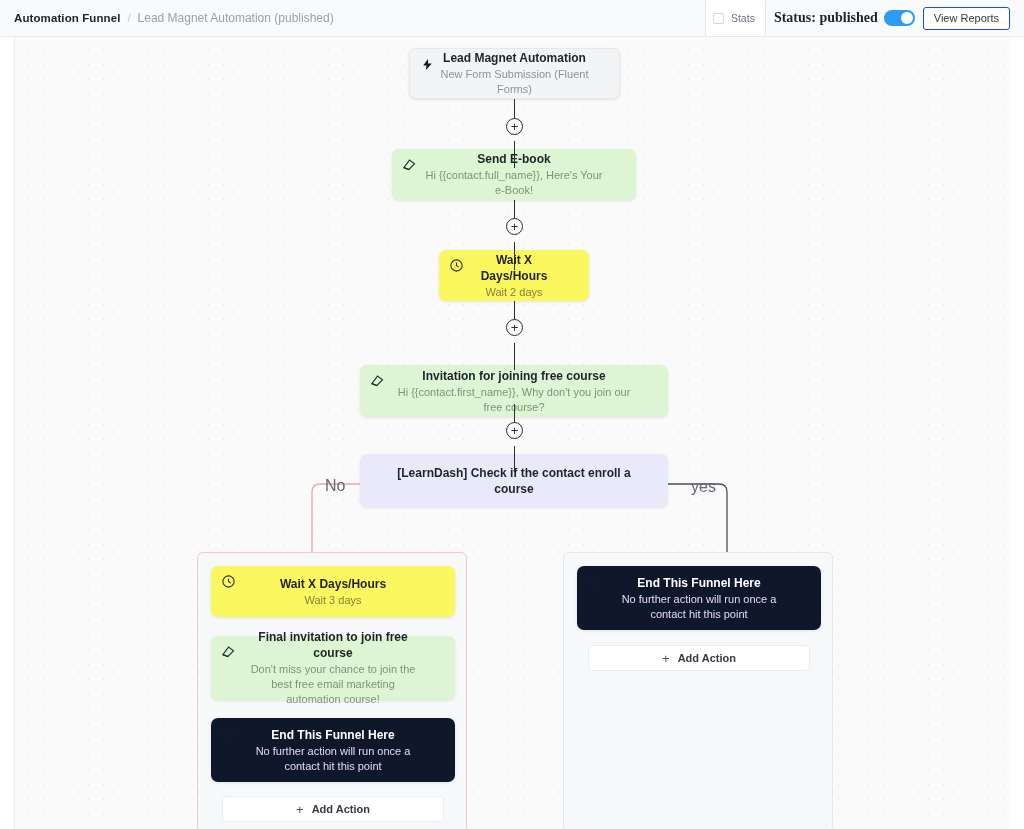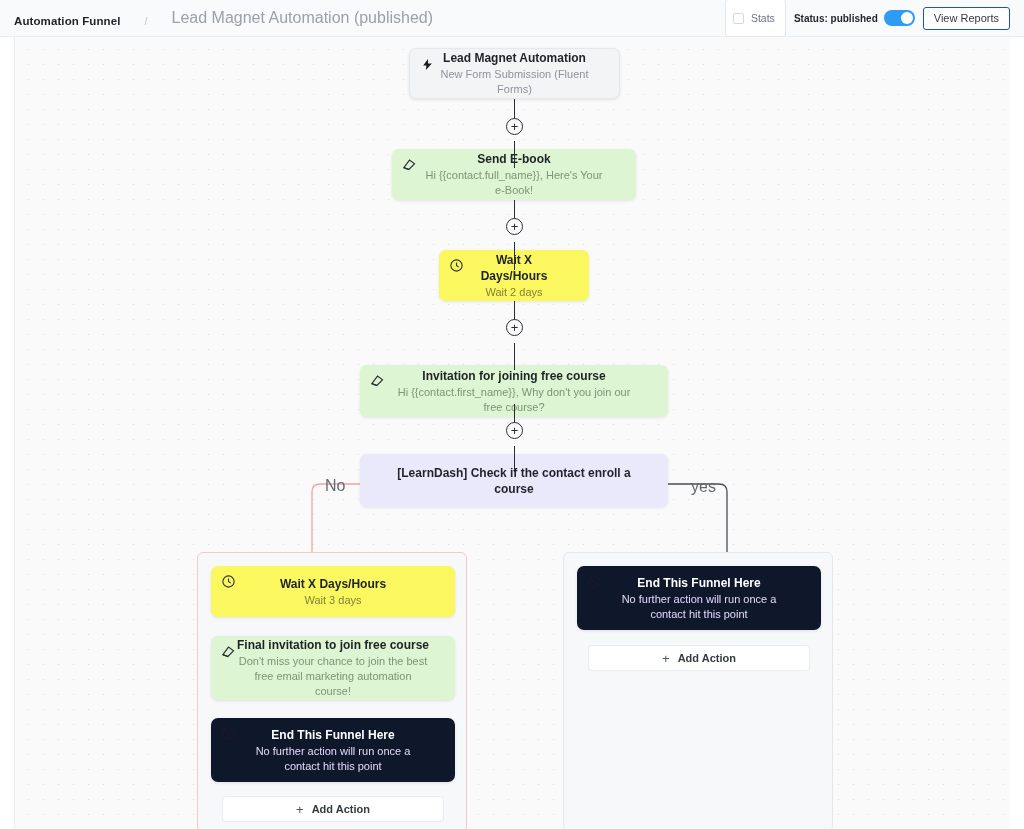--- a/index.html
+++ b/index.html
@@ -12,24 +12,24 @@
 
   
   .header {
     position: absolute; top: 0; left: 0;
     width: 1024px; height: 37px;
     background: #f8fafc;
     border-bottom: 1px solid #e8ecef;
     display: flex; align-items: center;
     padding: 0 14px;
   }
-  .breadcrumb { display: flex; align-items: flex-end; gap: 24px; font-size: 11.5px; }
+  .breadcrumb { display: flex; align-items: center; gap: 7px; font-size: 11.5px; }
   .bc-root { font-weight: bold; color: #1f2328; letter-spacing: .1px; }
   .bc-sep { color: #c3c8ce; font-size: 11px; }
-  .bc-current { color: #9aa1a9; font-size: 16px; }
+  .bc-current { color: #9aa1a9; font-size: 12px; }
 
   .header-right {
     margin-left: auto;
     display: flex; align-items: center; gap: 8px;
   }
   .stats-box {
     display: flex; align-items: center; gap: 7px;
     background: #fff;
     border: 1px solid #e3e7ec;
     border-radius: 3px;
@@ -38,21 +38,21 @@
   }
   .stats-check {
     width: 11px; height: 11px;
     border: 1px solid #d2d8de;
     border-radius: 2px;
     background: #fff;
   }
   .stats-label { font-size: 10.5px; color: #6b7480; }
 
   .status-wrap { display: flex; align-items: center; gap: 6px; }
-  .status-text { font-size: 10px; font-weight: bold; color: #1f2328; }
+  .status-text { font-size: 14px; font-weight: bold; color: #1f2328; font-family: Liberation Serif, serif; }
   .toggle {
     width: 31px; height: 16px;
     border-radius: 8px;
     background: #2f9cf4;
     position: relative;
   }
   .toggle::after {
     content: ""; position: absolute;
     top: 2px; right: 2px;
     width: 12px; height: 12px;
@@ -285,21 +285,21 @@
       <span class="n-icon">
         <svg width="15" height="15" viewBox="0 0 24 24" fill="none" stroke="#2a2e34" stroke-width="1.7">
           <circle cx="12" cy="12" r="9"></circle>
             <path d="M12 7 V12 L15.5 14.5"></path>
         </svg>
       </span>
       <div class="n-title">Wait X Days/Hours</div>
       <div class="n-sub">Wait 3 days</div>
     </div>
 
-    <div class="node email" style="left:13px; top:83px; width:244px; height:64px; padding:8px 24px;">
+    <div class="node email" style="left:13px; top:83px; width:244px; height:64px; padding:8px 36px;">
       <span class="n-icon">
         <svg width="15" height="15" viewBox="0 0 24 24" fill="none" stroke="#2a2e34" stroke-width="1.8">
           <path d="M3 17 L12 5 L20 11 L11 20 Z"></path>
             <path d="M3 17 L11 20"></path>
         </svg>
       </span>
       <div class="n-title">Final invitation to join free course</div>
       <div class="n-sub">Don't miss your chance to join the best free email marketing automation course!</div>
     </div>
 

